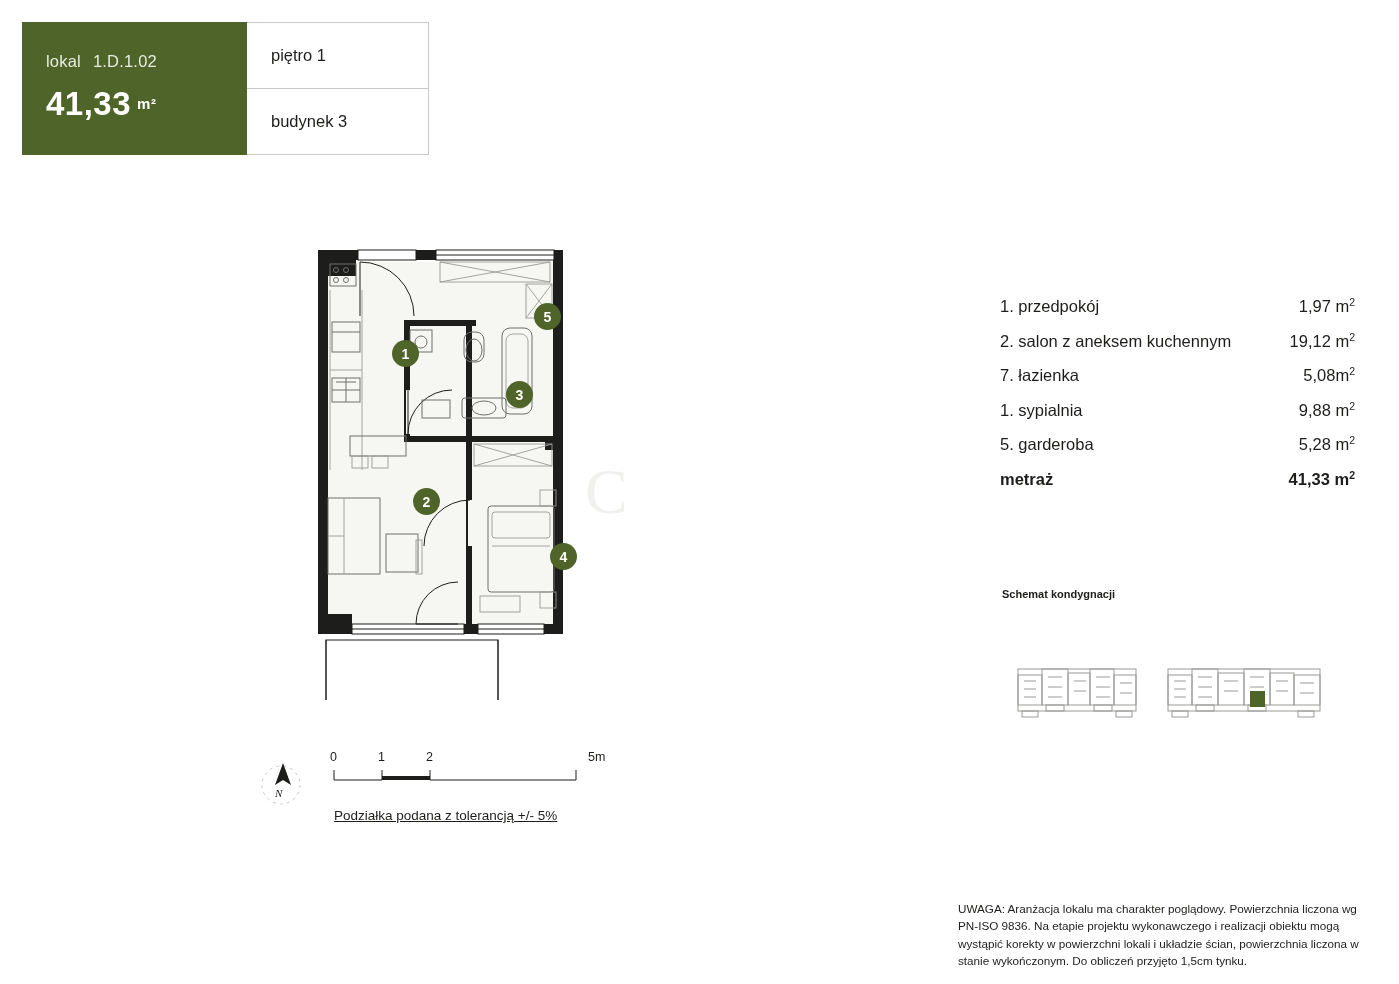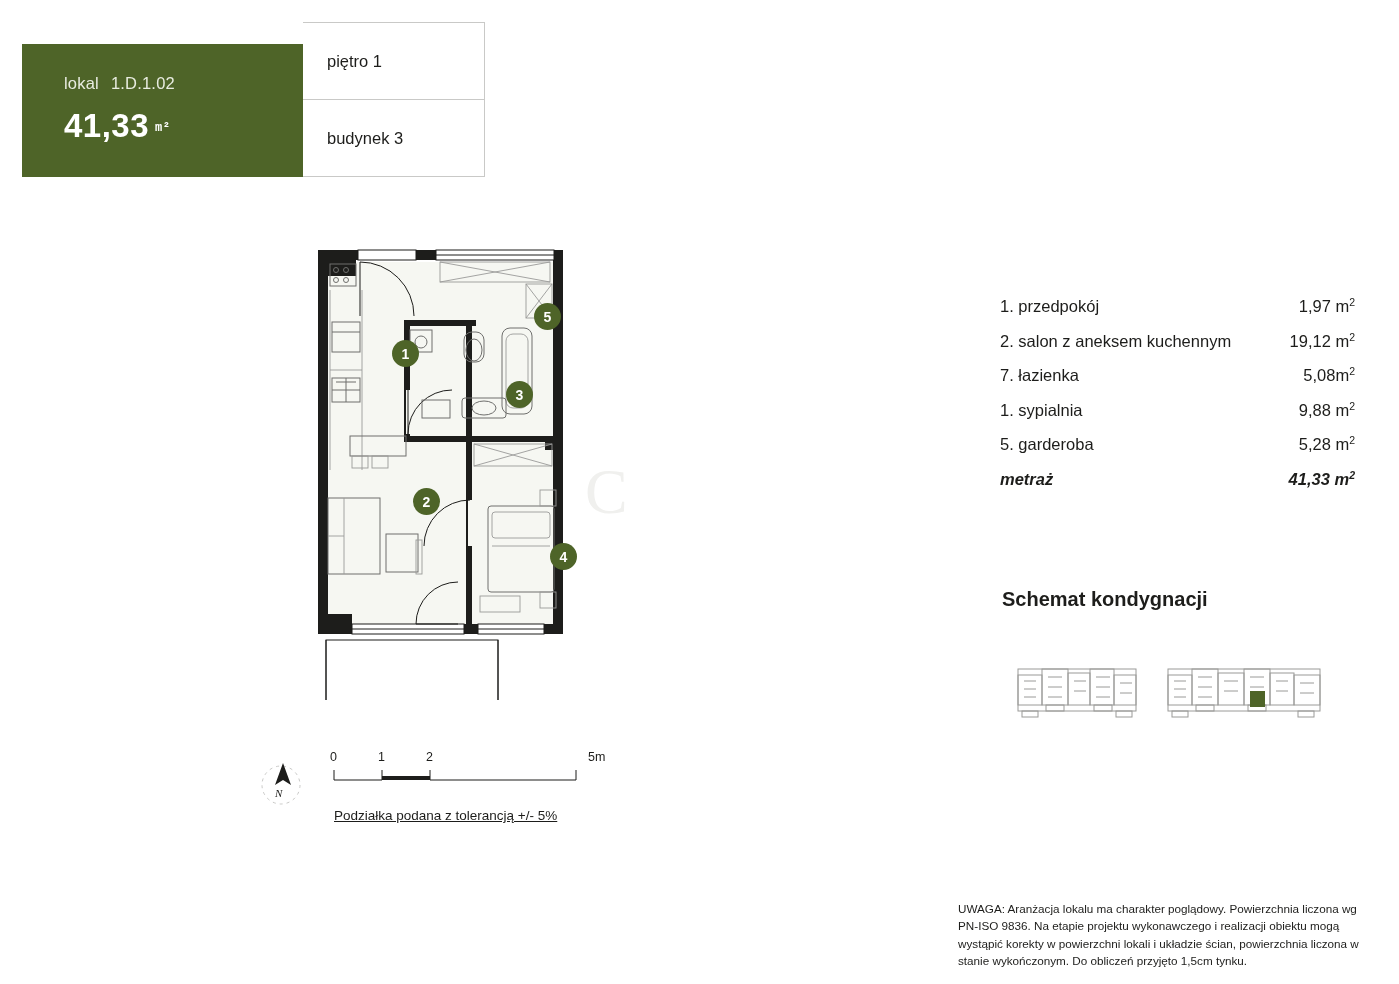--- a/index.html
+++ b/index.html
@@ -20,44 +20,42 @@
   #header-badge {
     position: absolute;
     left: 22px;
     top: 22px;
     display: flex;
     align-items: stretch;
   }
   #unit-block {
     background: #4e6428;
     color: #ffffff;
-    width: 281px;
+    width: 225px;
     height: 133px;
     box-sizing: border-box;
-    padding: 30px 0 0 42px;
-    margin-top: 22px;
+    padding: 30px 0 0 24px;
   }
   #unit-label {
     font-size: 16.5px;
     letter-spacing: .2px;
     color: #e8ece0;
   }
   #unit-label .code { margin-left: 12px; }
   #unit-area {
     margin-top: 14px;
     font-size: 33px;
     font-weight: 700;
     letter-spacing: .5px;
   }
   #unit-area .sup {
-    font-size: 12px;
+    font-size: 15px;
     font-weight: 700;
     margin-left: 6px;
     vertical-align: 6px;
-    font-family: Liberation Mono, monospace;
   }
   #meta-block {
     width: 182px;
     display: flex;
     flex-direction: column;
     border: 1px solid #c9c9c7;
     border-left: none;
     box-sizing: border-box;
   }
   .meta-cell {
@@ -132,29 +130,29 @@
   }
   .area-row {
     display: flex;
     justify-content: space-between;
     align-items: baseline;
     font-size: 16.5px;
     margin-bottom: 14.5px;
     color: #1d1d1b;
   }
   .area-row .v { white-space: nowrap; }
-  .area-row.total { font-weight: 700; margin-top: 4px; font-style: italic; }
+  .area-row.total { font-weight: 700; margin-top: 4px; }
   .sup2 { font-size: 10.5px; vertical-align: 6px; }
 
   
   #schemat-title {
     position: absolute;
     left: 1002px;
     top: 588px;
-    font-size: 20px;
+    font-size: 11px;
     font-weight: 700;
   }
   #schemat {
     position: absolute;
     left: 1002px;
     top: 655px;
   }
 
   
   #footnote {

